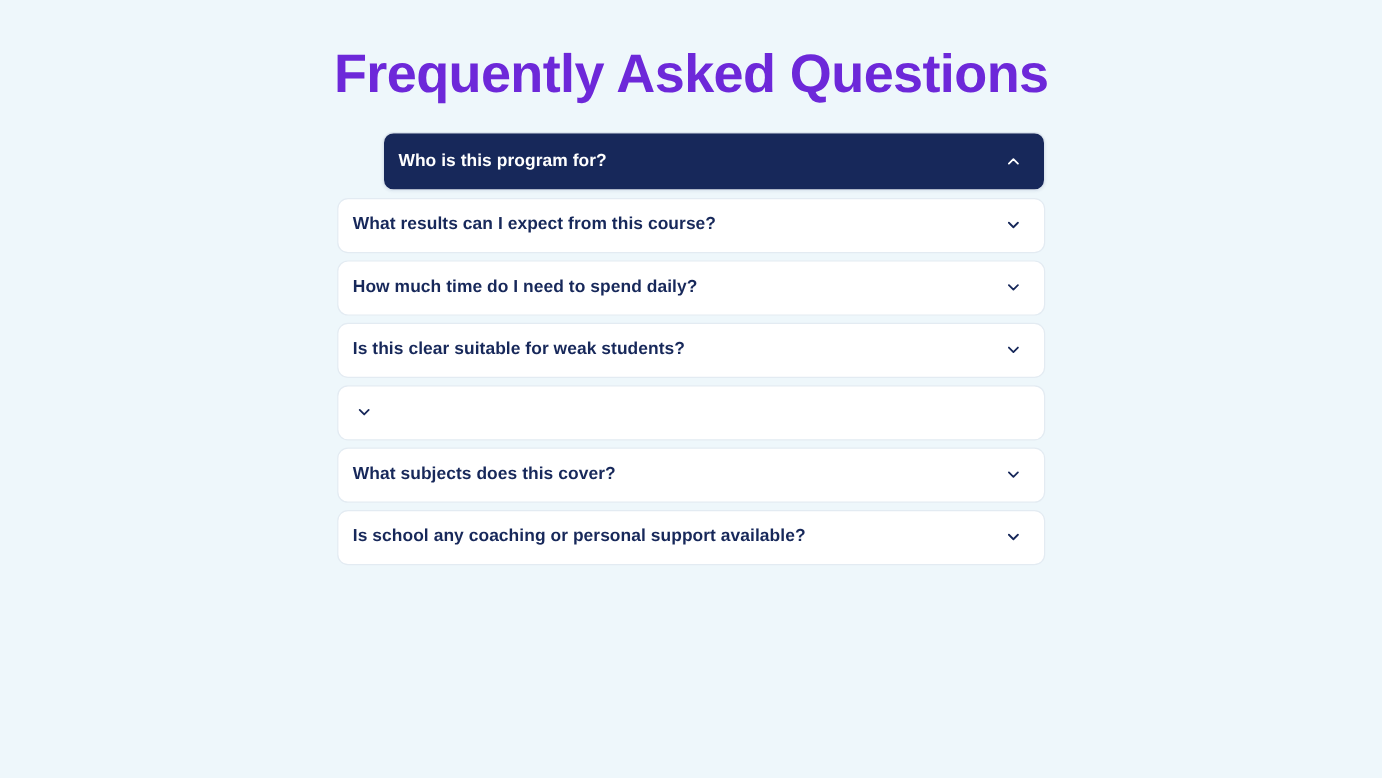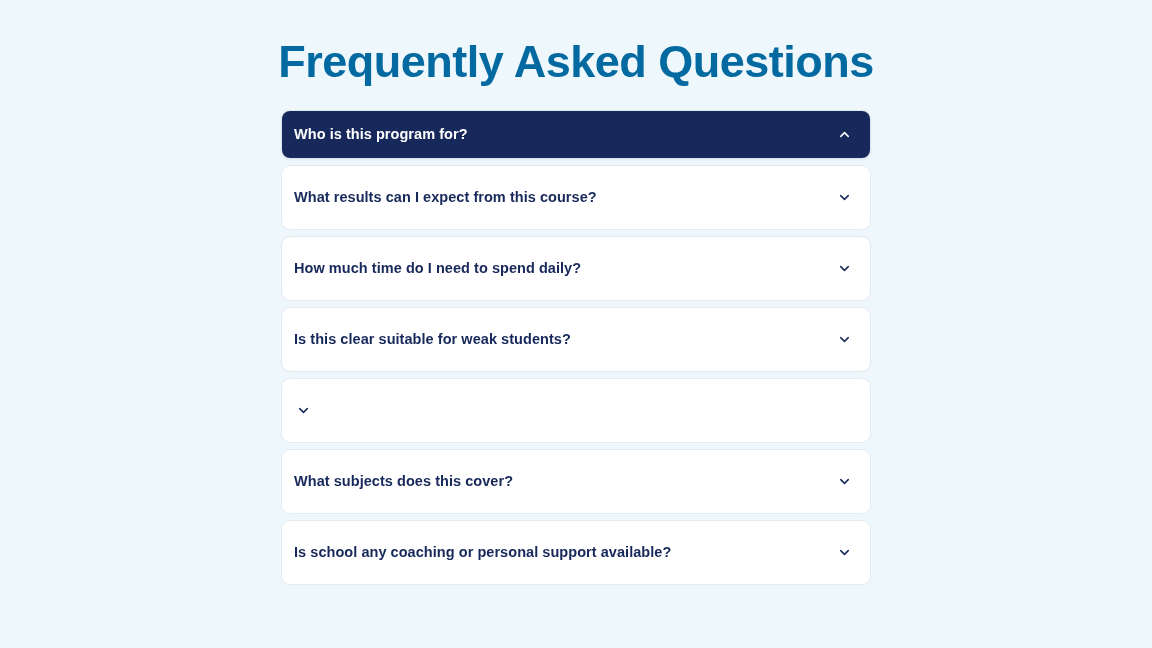--- a/index.html
+++ b/index.html
@@ -25,21 +25,21 @@
   }
 
   .page-title {
     margin: 0;
     padding-top: 36px;
     text-align: center;
     font-family: "Liberation Sans", sans-serif;
     font-size: 45px;
     font-weight: 700;
     letter-spacing: -0.5px;
-    color: #0369a1;
+    color: #6d28d9;
     line-height: 1.15;
   }
 
   .faq-list {
     width: 590px;
     margin: 0 auto;
     padding-top: 22px;
     display: flex;
     flex-direction: column;
     gap: 6px;
@@ -48,28 +48,29 @@
   .faq-item {
     border-radius: 9px;
     background: #ffffff;
     border: 1px solid #e3ebf2;
     overflow: hidden;
   }
 
   .faq-item.open {
     border-color: #dce6ef;
     box-shadow: 0 1px 2px rgba(21, 39, 90, 0.05);
+    margin-left: 38px;
   }
 
   .faq-question {
     display: flex;
     align-items: center;
     justify-content: space-between;
     padding: 0 17px 0 12px;
-    height: 63px;
+    height: 44px;
     cursor: pointer;
     user-select: none;
   }
 
   .faq-item.open .faq-question {
     background: #17285a;
     height: 47px;
   }
 
   .faq-question-text {

